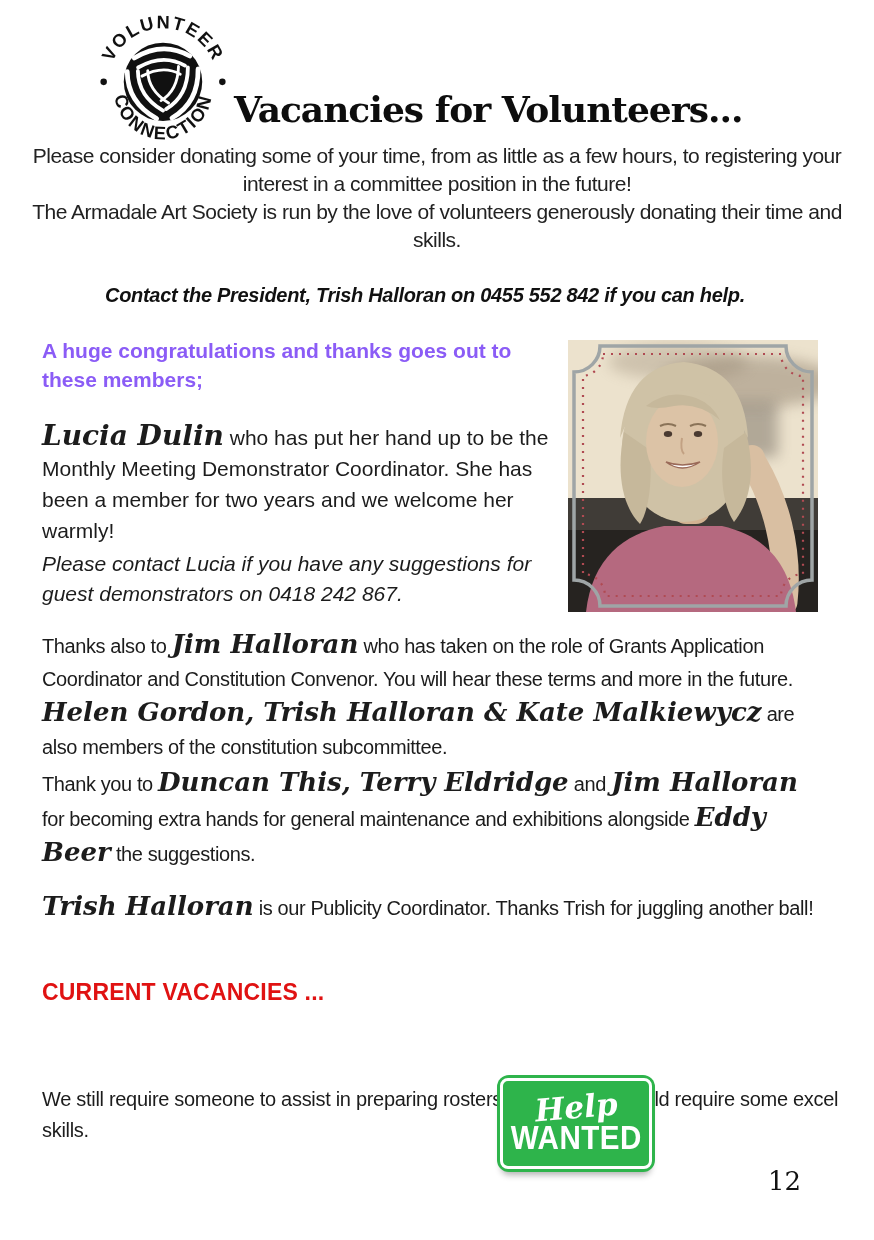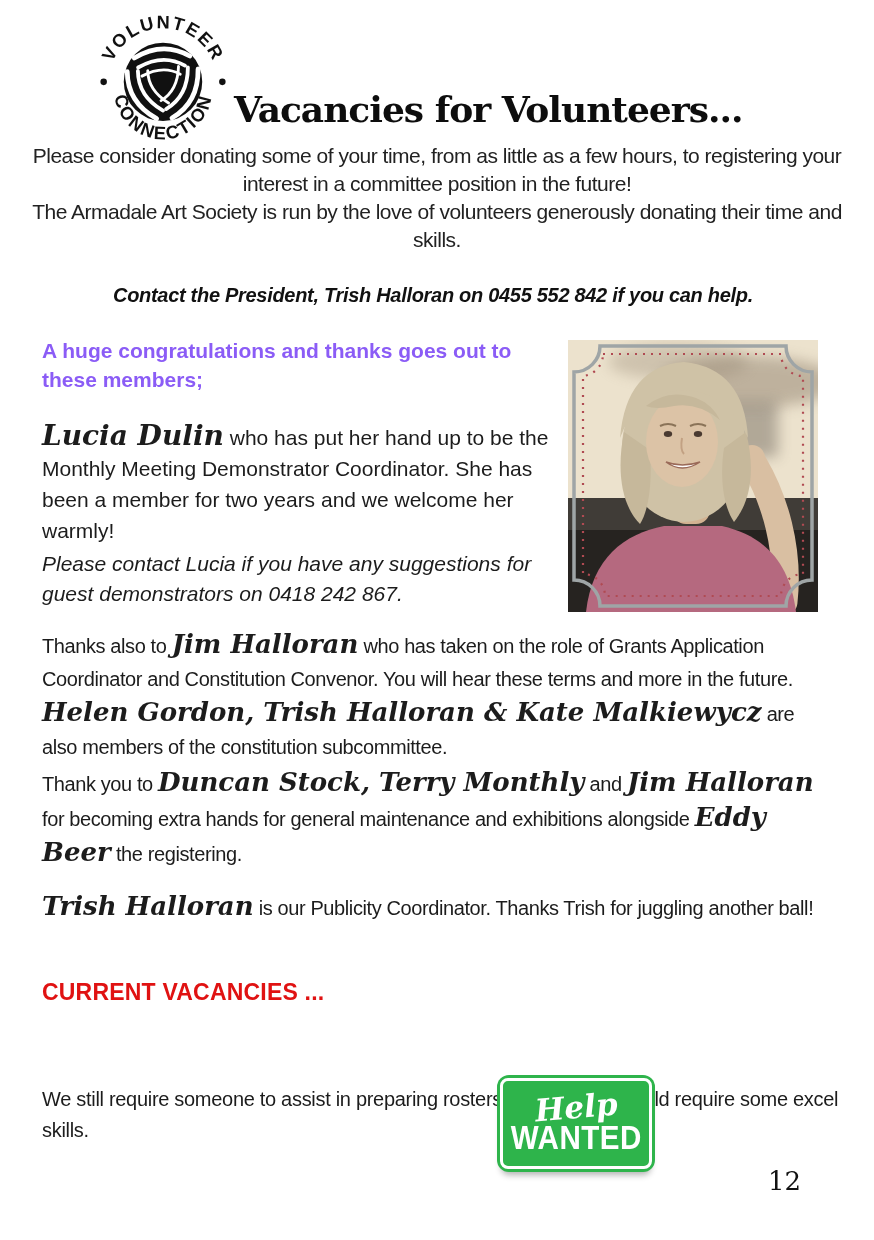--- a/index.html
+++ b/index.html
@@ -16,21 +16,21 @@
     font-family:"DejaVu Serif",serif;font-weight:bold;font-size:36px;
     letter-spacing:-1px;color:#0d0d0d;white-space:nowrap;
   }
   
   .intro{
     position:absolute;left:16px;top:142px;width:842px;text-align:center;
     font-size:21px;line-height:28px;letter-spacing:-0.5px;color:#222;
   }
   .intro p{margin:0;}
   .contact-line{
-    position:absolute;left:12px;top:284px;width:842px;text-align:center;margin:0;
+    position:absolute;left:4px;top:284px;width:842px;text-align:center;margin:0;
     font-size:20px;font-weight:bold;font-style:italic;letter-spacing:-0.3px;color:#111;
   }
   
   .congrats-heading{
     position:absolute;left:42px;top:336px;width:512px;margin:0;
     font-size:21px;font-weight:bold;line-height:29px;color:#8b5cf6;
   }
   .lucia-para{
     position:absolute;left:42px;top:420px;width:515px;margin:0;
     font-size:21px;line-height:31px;
@@ -179,21 +179,21 @@
         <path d="M98,122 Q114,134 132,122 Q114,128 98,122 Z" fill="#fff" stroke="#9a6a58" stroke-width="1.5"></path>
       </g>
 
       <path d="M32,6 L218,6 A26,26 0 0 0 244,32 L244,240 A26,26 0 0 0 218,266 L32,266 A26,26 0 0 0 6,240 L6,32 A26,26 0 0 0 32,6 Z" fill="none" stroke="#9fa5a6" stroke-width="3.5"></path>
       <path d="M35,14 L213,14 A22,22 0 0 0 235,36 L235,234 A22,22 0 0 0 213,256 L37,256 A22,22 0 0 0 15,234 L15,36 A22,22 0 0 0 35,14 Z" fill="none" stroke="#b04a52" stroke-width="2.2" stroke-dasharray="2,6"></path>
     </svg>
   </div>
 
   <p class="wide thanks-para"><span>Thanks also to </span><span class="script">Jim Halloran</span><span> who has taken on the role of Grants Application Coordinator and Constitution Convenor. You will hear these terms and more in the future. </span><span class="script">Helen Gordon, Trish Halloran &amp; Kate Malkiewycz</span><span> are also members of the constitution subcommittee.</span></p>
 
-  <p class="wide duncan-para"><span>Thank you to </span><span class="script">Duncan Stock, Terry Monthly</span><span> and </span><span class="script">Jim Halloran</span><span> for becoming extra hands for general maintenance and exhibitions alongside </span><span class="script">Eddy Beer</span><span> the registering.</span></p>
+  <p class="wide duncan-para"><span>Thank you to </span><span class="script">Duncan This, Terry Eldridge</span><span> and </span><span class="script">Jim Halloran</span><span> for becoming extra hands for general maintenance and exhibitions alongside </span><span class="script">Eddy Beer</span><span> the suggestions.</span></p>
 
   <p class="wide trish-para"><span class="script">Trish Halloran</span><span> is our Publicity Coordinator. Thanks Trish for juggling another ball!</span></p>
 
   <h2 class="vacancies-heading">CURRENT VACANCIES ...</h2>
   <p class="wide vacancies-body">We still require someone to assist in preparing rosters. This person would require some excel skills.</p>
 
   <div class="sign" style="background:#2eb44b;">
     <div class="sign-inner">
       <div class="sign-help">Help</div>
       <div class="sign-wanted">WANTED</div>

